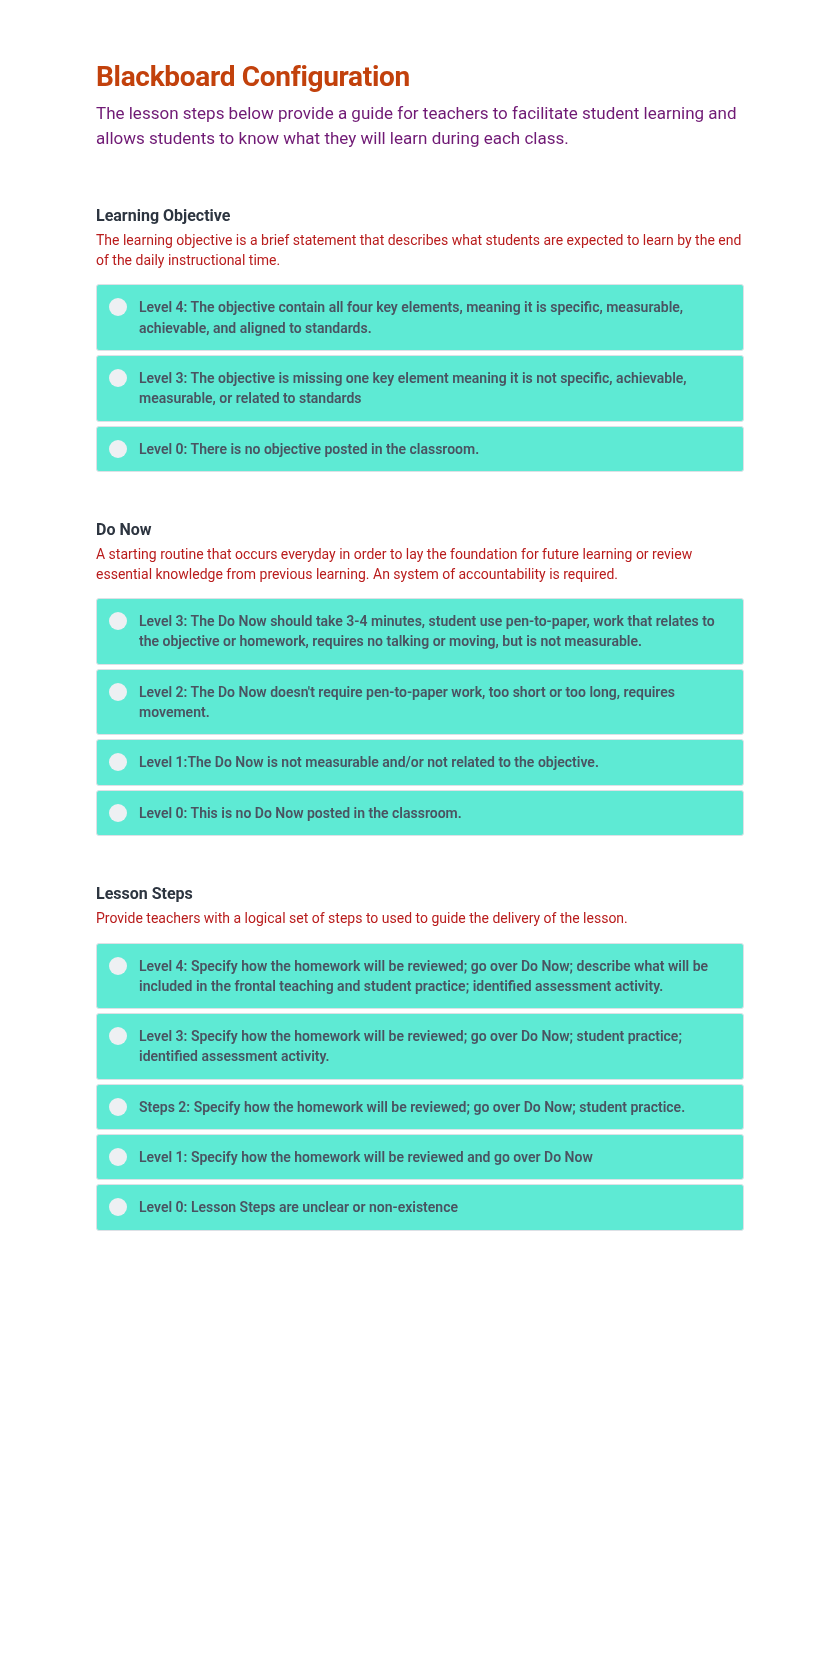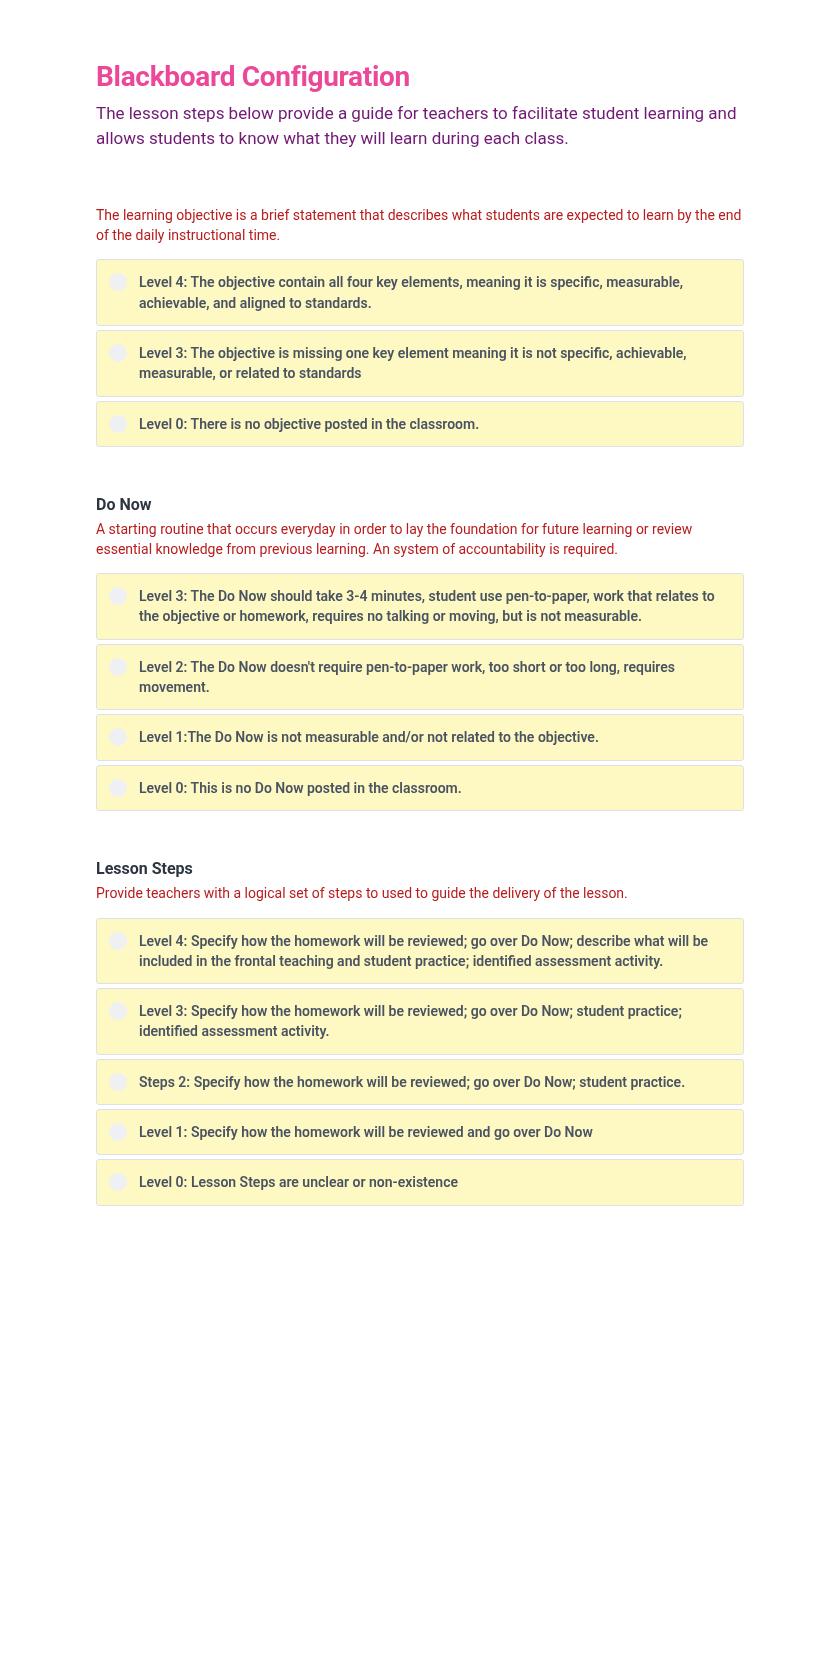--- a/index.html
+++ b/index.html
@@ -10,21 +10,21 @@
     body {
       font-family: -apple-system, BlinkMacSystemFont, "Segoe UI", Roboto, "Helvetica Neue", Arial, sans-serif;
       background: #ffffff;
       color: #2d3540;
       padding: 60px 96px 40px 96px;
       width: 840px;
     }
     .page-title {
       font-size: 28px;
       font-weight: 700;
-      color: #ec4899;
+      color: #c2410c;
       margin-bottom: 8px;
       letter-spacing: -0.3px;
     }
     .page-description {
       font-size: 17px;
       color: #701a75;
       line-height: 1.45;
       margin-bottom: 56px;
     }
     .section {
@@ -47,21 +47,21 @@
       flex-direction: column;
       gap: 4px;
     }
     .option-item {
       border: 1px solid #dde1e6;
       border-radius: 3px;
       padding: 12px 14px 12px 12px;
       display: flex;
       align-items: flex-start;
       gap: 12px;
-      background: #fef9c3;
+      background: #5eead4;
     }
     .radio-circle {
       flex-shrink: 0;
       width: 18px;
       height: 18px;
       border-radius: 50%;
       background: #eef0f3;
       margin-top: 1px;
     }
     .option-text {
@@ -71,20 +71,21 @@
       line-height: 1.45;
     }
   </style>
 </head>
 <body>
 
 <h1 class="page-title">Blackboard Configuration</h1>
 <p class="page-description">The lesson steps below provide a guide for teachers to facilitate student learning and allows students to know what they will learn during each class.</p>
 
 <div class="section">
+  <h2 class="section-title">Learning Objective</h2>
   <p class="section-description">The learning objective is a brief statement that describes what students are expected to learn by the end of the daily instructional time.</p>
   <div class="option-list">
     <div class="option-item">
       <span class="radio-circle"></span>
       <span class="option-text">Level 4: The objective contain all four key elements, meaning it is specific, measurable, achievable, and aligned to standards.</span>
     </div>
     <div class="option-item">
       <span class="radio-circle"></span>
       <span class="option-text">Level 3: The objective is missing one key element meaning it is not specific, achievable, measurable, or related to standards</span>
     </div>

